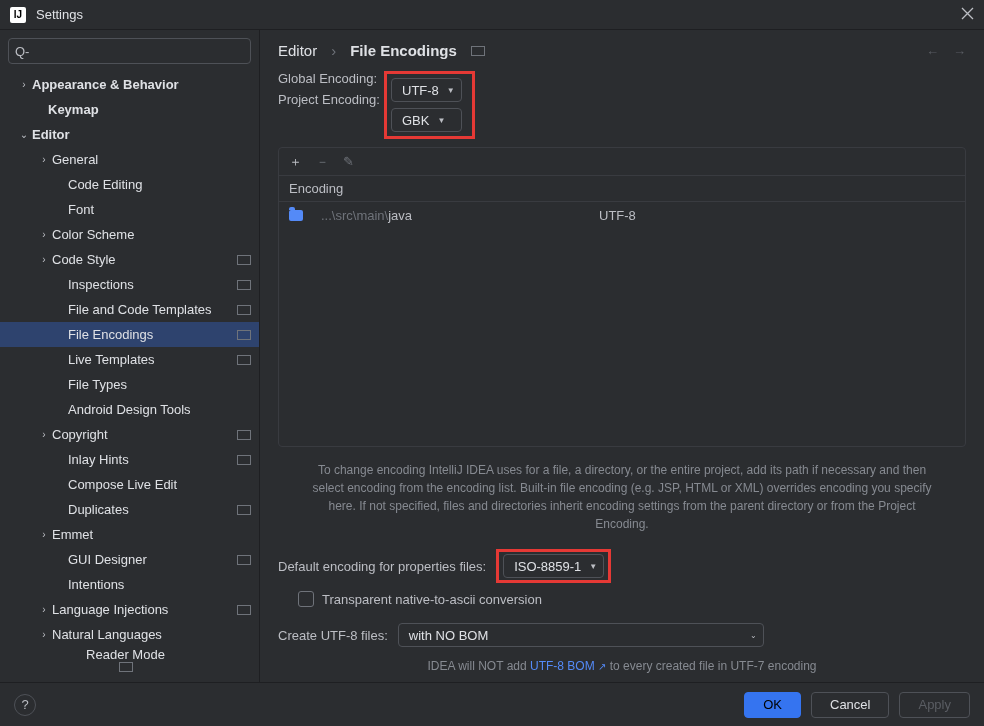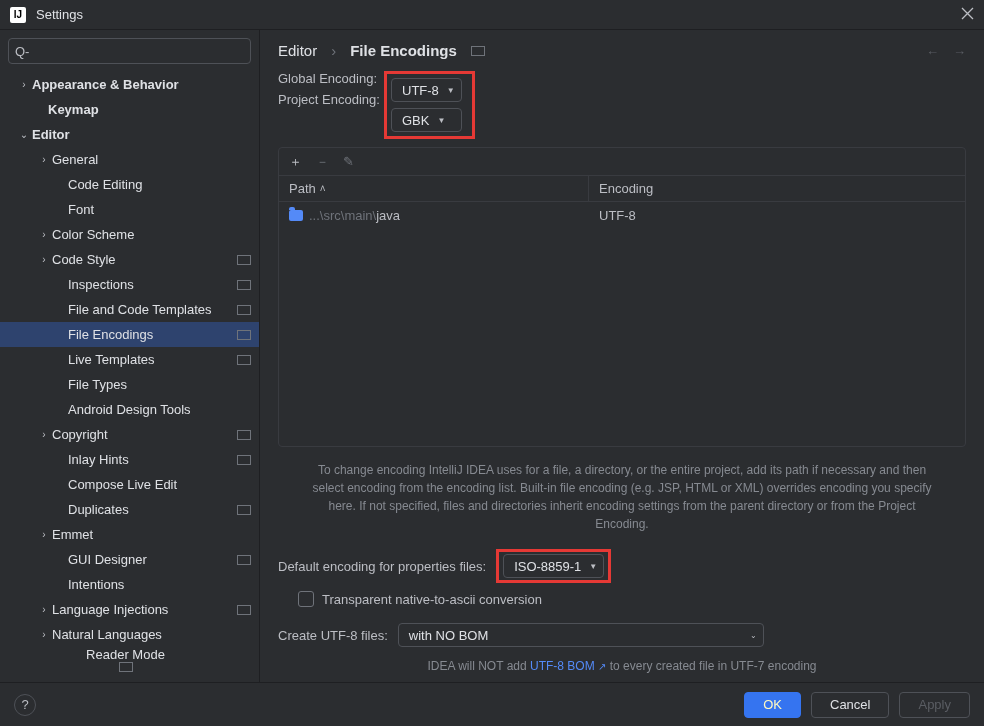--- a/index.html
+++ b/index.html
@@ -35,36 +35,36 @@
 .highlight-box { border:3px solid #e53935; padding:4px 6px 4px 0; display:inline-block; margin-left:-4px;}
 .highlight-box.single { padding:2px 4px; margin-left:0;}
 .table-wrap { border:1px solid #393b40; border-radius:4px; flex:1; min-height:300px; display:flex; flex-direction:column;}
 .toolbar { height:28px; display:flex; align-items:center; gap:14px; padding:0 10px; border-bottom:1px solid #393b40;}
 .toolbar span { color:#6f737a; cursor:pointer;}
 .toolbar span.active { color:#bcbec4;}
 .thead { display:flex; border-bottom:1px solid #393b40; height:26px; align-items:center;}
 .thead .col1 { width:310px; padding-left:10px; border-right:1px solid #393b40; height:100%; display:flex; align-items:center; gap:4px;}
 .thead .col2 { flex:1; padding-left:10px;}
 .trow { display:flex; height:26px; align-items:center;}
-.trow .col1 { width:310px; padding-left:10px; display:flex; align-items:center; gap:6px;}
+.trow .col1 { width:310px; padding-left:10px; display:flex; align-items:center; gap:18px;}
 .trow .col2 { flex:1; padding-left:10px;}
 .folder-icon { width:14px; height:11px; background:#548af7; border-radius:2px; position:relative;}
 .folder-icon:before { content:""; position:absolute; top:-3px; left:0; width:6px; height:3px; background:#548af7; border-radius:2px 2px 0 0;}
 .hint { font-size:12px; color:#868a91; line-height:1.5; text-align:center; padding:6px 30px 2px 30px;}
 .checkbox-row { display:flex; align-items:center; gap:8px; padding-left:20px;}
 .checkbox { width:16px; height:16px; border:1px solid #6f737a; border-radius:3px;}
 .wide-combo { flex:1; max-width:366px;text-align:right;}
 .bom-note { font-size:12px; color:#868a91; text-align:center; padding-top:4px;}
 .bom-note a { color:#548af7; text-decoration:none;}
 .ext-icon { font-size:10px; color:#548af7;}
 .footer { height:44px; border-top:1px solid #1e1f22; display:flex; align-items:center; padding:0 14px; gap:10px;}
 .help-icon { width:22px; height:22px; border:1px solid #4e5157; border-radius:50%; display:flex; align-items:center; justify-content:center; color:#bcbec4; cursor:pointer;}
 .footer .spacer { flex:1;}
 .btn { height:26px; padding:0 18px; border-radius:4px; border:1px solid #4e5157; background:#2b2d30; color:#dfe1e5; cursor:pointer; font-size:13px;}
-.btn.primary { background:#3574f0; border-color:#3574f0; color:#fef9c3;}
+.btn.primary { background:#3574f0; border-color:#3574f0; color:#000000;}
 .btn.disabled { color:#5a5d63; cursor:default;}
 .dim { color:#6f737a;}
 </style>
 </head>
 <body>
 
 <div class="titlebar">
   <div class="app-icon">IJ</div>
   <div class="title">Settings</div>
   <div class="close">
@@ -229,24 +229,20 @@
         </div>
       </div>
 
       <div class="table-wrap">
         <div class="toolbar">
           <span class="active">＋</span>
           <span>－</span>
           <span>✎</span>
         </div>
         <div class="thead">
-          <div class="col1">
-            <span>Path</span>
-            <span style="font-size:10px;">˄</span>
-          </div>
           <div class="col2">Encoding</div>
         </div>
         <div id="table-rows">
             <div class="trow">
               <div class="col1">
                 <span class="folder-icon"></span>
                 <span><span class="dim">...\src\main\</span><span>java</span></span>
               </div>
               <div class="col2">UTF-8</div>
             </div>

